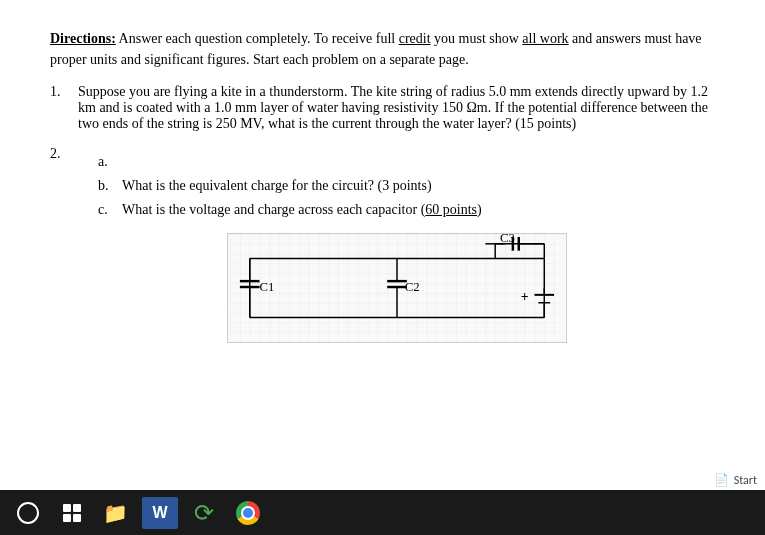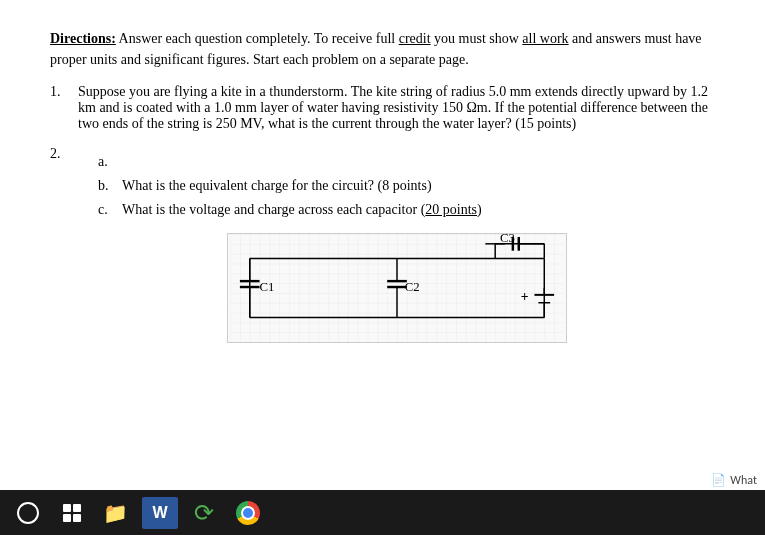--- a/index.html
+++ b/index.html
@@ -202,25 +202,25 @@
 
   <div class="problem-number">
     <span class="prob-num">2.</span>
     <div class="prob-body">
       <ul class="sub-list">
         <li>
           <span class="sub-label">a.</span>
         </li>
         <li>
           <span class="sub-label">b.</span>
-          <span>What is the equivalent charge for the circuit? (8 points)</span>
+          <span>What is the equivalent charge for the circuit? (3 points)</span>
         </li>
         <li>
           <span class="sub-label">c.</span>
-          <span>What is the voltage and charge across each capacitor (<span class="underline">20 points</span>)</span>
+          <span>What is the voltage and charge across each capacitor (<span class="underline">60 points</span>)</span>
         </li>
       </ul>
 
       <div class="circuit-container">
         <svg width="340" height="110" class="circuit-svg" viewBox="0 0 340 110">
 
           <defs>
             <pattern id="grid" width="10" height="10" patternUnits="userSpaceOnUse">
               <path d="M 10 0 L 0 0 0 10" fill="none" stroke="#ddd" stroke-width="0.5"></path>
             </pattern>
@@ -270,21 +270,21 @@
 
         </svg>
       </div>
     </div>
   </div>
 
 </div>
 
 <div id="focus-indicator">
   <span>📄</span>
-  <span>What</span>
+  <span>Start</span>
 </div>
 
 <div id="taskbar">
 
   <div class="taskbar-btn">
     <div class="win-circle"></div>
   </div>
 
   <div class="taskbar-btn">
     <div class="taskbar-icon-apps">

